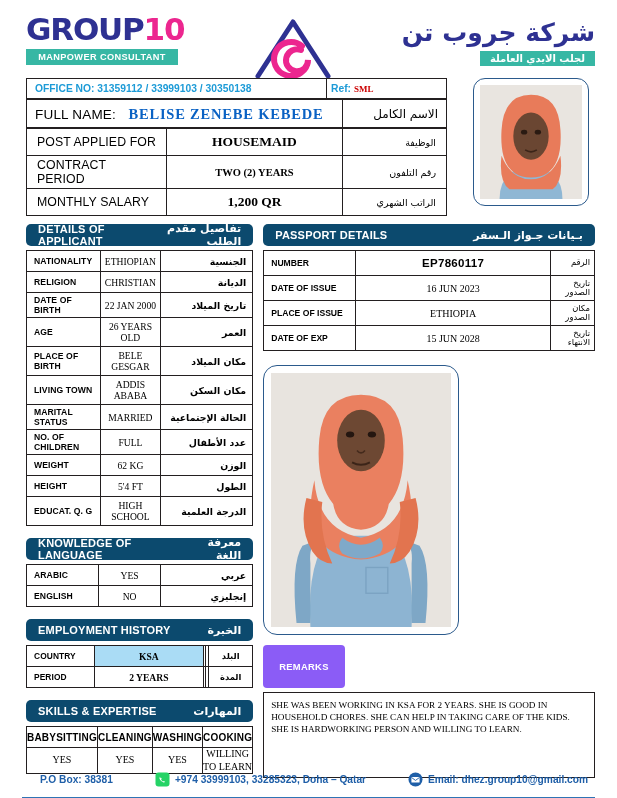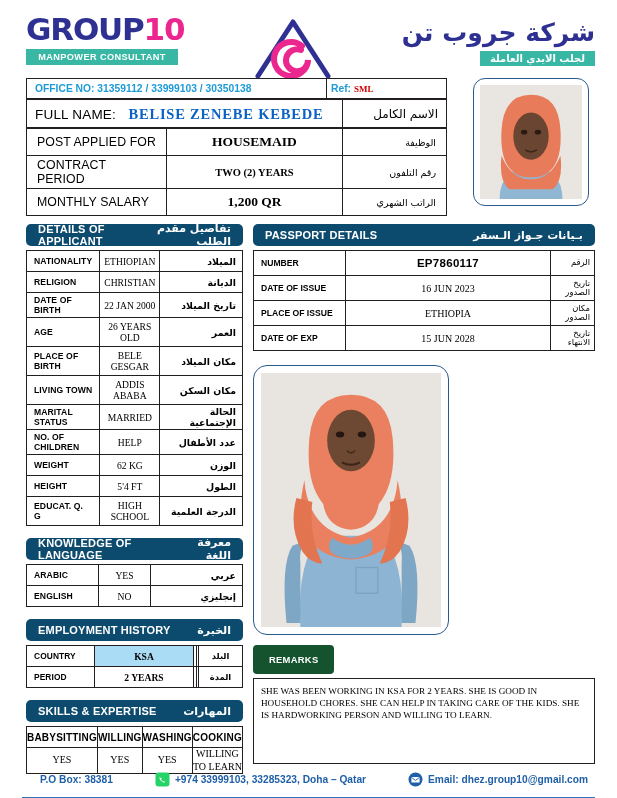--- a/index.html
+++ b/index.html
@@ -192,24 +192,24 @@
     height: 19px; letter-spacing: 0.2px;
   }
   .sk-val {
     text-align: center; font-family: "Liberation Serif", serif;
     font-size: 10px; height: 35px; line-height: 1.25;
   }
 
   
   .remarks-bar {
     margin-top: 10px;
-    background: #14532d; color: #fff;
+    background: #8b5cf6; color: #fff;
     border-radius: 4px;
     display: inline-block;
-    padding: 9px 16px;
+    padding: 16px 16px;
     font-size: 9.4px; font-weight: bold; letter-spacing: 0.3px;
   }
   .remarks-box {
     border: 1px solid #231f20;
     margin-top: 4px;
     padding: 6px 7px;
     height: 86px;
     font-family: "Liberation Serif", serif;
     font-size: 9.2px; line-height: 1.32;
   }
@@ -325,21 +325,21 @@
       <div class="bar">
         <span>DETAILS OF APPLICANT</span>
         <span class="ar">تفاصيل مقدم الطلب</span>
       </div>
 
       <table class="grid">
         <tbody>
             <tr>
               <td class="g-lbl">NATIONALITY</td>
               <td class="g-val">ETHIOPIAN</td>
-              <td class="g-ar">الميلاد</td>
+              <td class="g-ar">الجنسية</td>
             </tr>
         <tr>
               <td class="g-lbl">RELIGION</td>
               <td class="g-val">CHRISTIAN</td>
               <td class="g-ar">الديانة</td>
             </tr>
         <tr>
               <td class="g-lbl">DATE OF BIRTH</td>
               <td class="g-val">22 JAN 2000</td>
               <td class="g-ar">تاريخ الميلاد</td>
@@ -359,21 +359,21 @@
               <td class="g-val">ADDIS ABABA</td>
               <td class="g-ar">مكان السكن</td>
             </tr>
         <tr>
               <td class="g-lbl">MARITAL STATUS</td>
               <td class="g-val">MARRIED</td>
               <td class="g-ar">الحالة الإجتماعية</td>
             </tr>
         <tr>
               <td class="g-lbl">NO. OF CHILDREN</td>
-              <td class="g-val">HELP</td>
+              <td class="g-val">FULL</td>
               <td class="g-ar">عدد الأطفال</td>
             </tr>
         <tr>
               <td class="g-lbl">WEIGHT</td>
               <td class="g-val">62 KG</td>
               <td class="g-ar">الوزن</td>
             </tr>
         <tr>
               <td class="g-lbl">HEIGHT</td>
               <td class="g-val">5'4 FT</td>
@@ -433,21 +433,21 @@
 
       <div class="bar" style="margin-top:12px">
         <span>SKILLS &amp; EXPERTISE</span>
         <span class="ar">المهارات</span>
       </div>
 
       <table class="grid skills">
         <tbody>
             <tr>
           <td class="sk-head">BABYSITTING</td>
-          <td class="sk-head">WILLING</td>
+          <td class="sk-head">CLEANING</td>
           <td class="sk-head">WASHING</td>
           <td class="sk-head">COOKING</td>
         </tr>
         <tr>
           <td class="sk-val">YES</td>
           <td class="sk-val">YES</td>
           <td class="sk-val">YES</td>
           <td class="sk-val">WILLING TO LEARN</td>
         </tr>
       </tbody>

